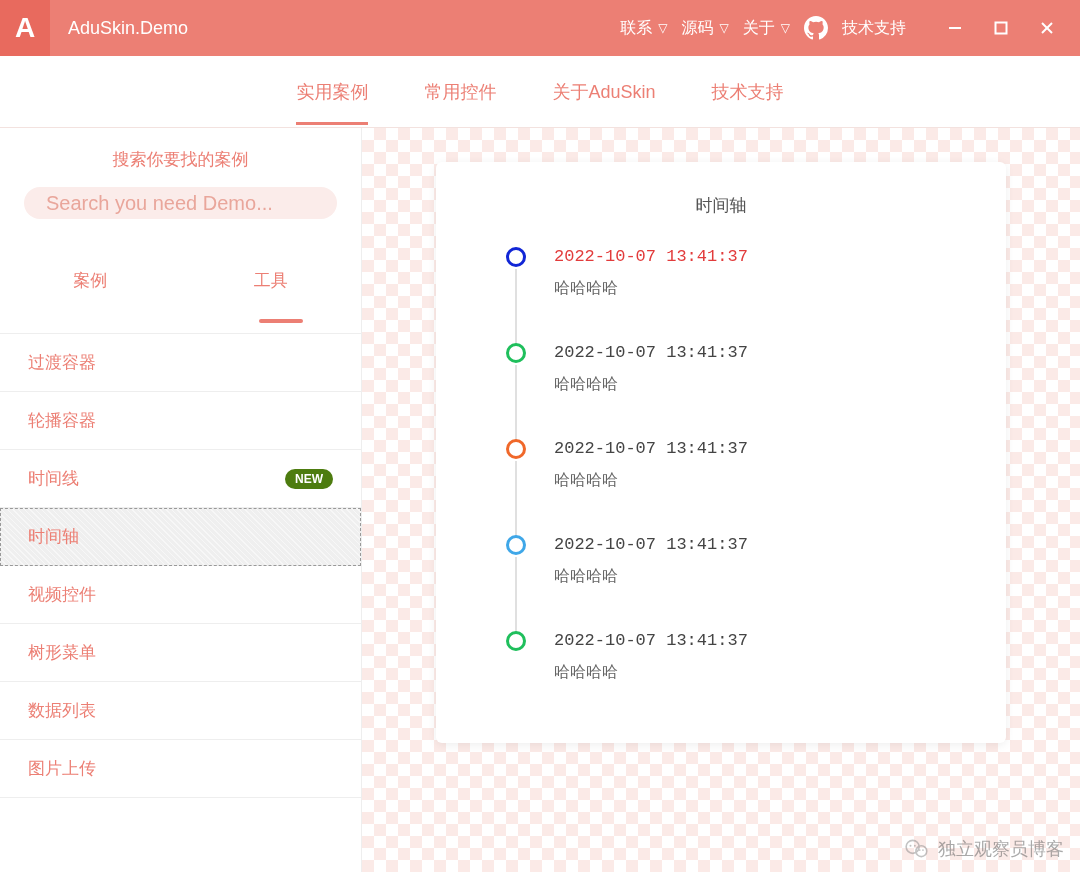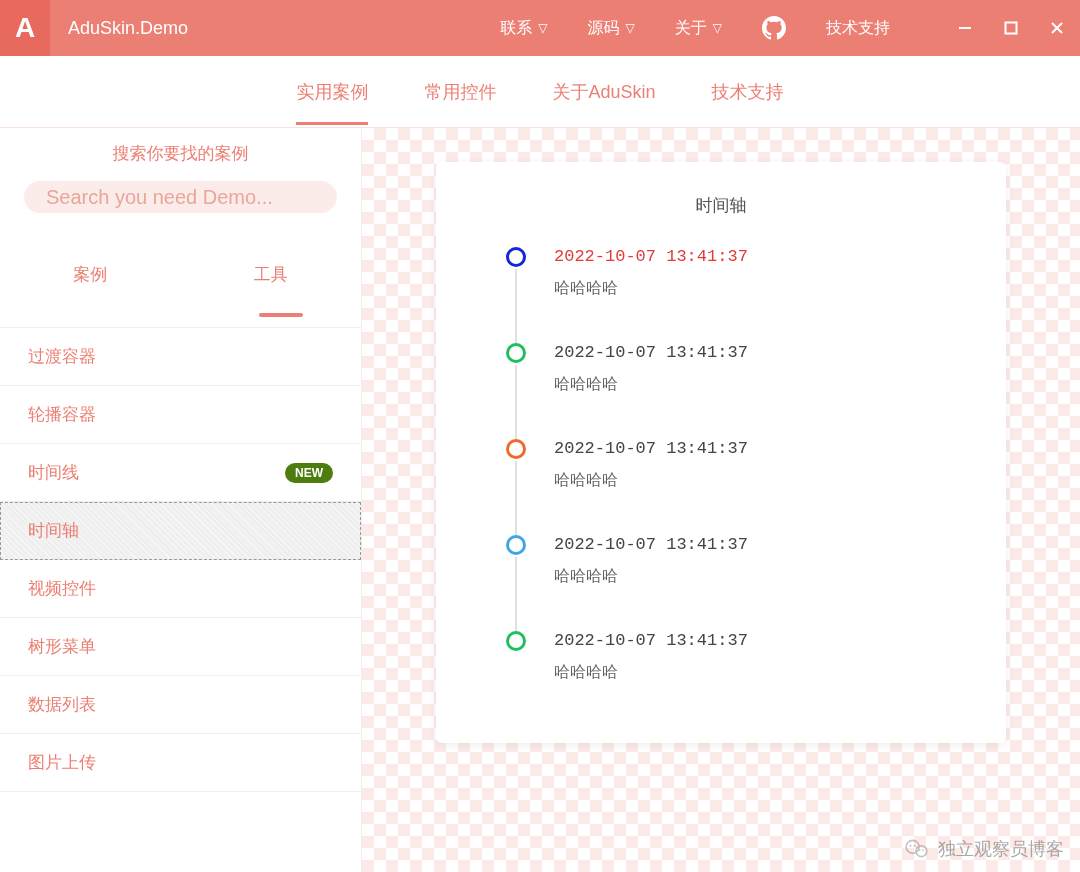--- a/index.html
+++ b/index.html
@@ -19,21 +19,21 @@
     padding: 0 0 0 0;
   }
   .logo {
     width: 50px; height: 56px;
     background: #E86A5E;
     display: flex; align-items: center; justify-content: center;
     font-size: 28px; font-weight: 700; color: #fff;
     font-family: Arial, sans-serif;
   }
   .title { margin-left: 18px; font-size: 18px; }
-  .titlebar-menu { margin-left: auto; display: flex; align-items: center; gap: 40px; padding-right: 0; }
+  .titlebar-menu { margin-left: auto; display: flex; align-items: center; gap: 14px; padding-right: 10px; }
   .menu-item { display: flex; align-items: center; gap: 6px; font-size: 16px; cursor: pointer; }
   .chev { font-size: 12px; }
   .github-icon svg { width: 24px; height: 24px; fill: #fff; display:block; }
   .win-controls { display: flex; align-items:center; gap:0; margin-left: 12px;}
   .win-btn { width: 46px; height: 56px; display:flex; align-items:center; justify-content:center; cursor:pointer;}
   .win-btn svg { stroke: #fff; fill:none; }
   
   .main-tabs {
     height: 72px;
     display: flex; align-items: center; justify-content: center;
@@ -41,21 +41,21 @@
     border-bottom: 1px solid #f3e2df;
   }
   .main-tab { font-size: 18px; color: #EC7F74; cursor:pointer; position:relative; padding:20px 0;}
   .main-tab.active::after {
     content:""; position:absolute; left:0; right:0; bottom:-1px; height:3px; background:#EC7F74;
   }
   
   .body { display:flex; height: calc(872px - 56px - 72px); }
   
   .sidebar { width: 362px; display:flex; flex-direction:column; border-right:1px solid #eee;}
-  .search-label { text-align:center; color:#EC7F74; font-size:17px; margin-top:14px;}
+  .search-label { text-align:center; color:#EC7F74; font-size:17px; margin-top:20px;}
   .search-wrap { padding: 16px 24px 8px; }
   .search-input {
     width:100%; height:32px; border:none; border-radius:24px;
     background:#FBECEA; color:#E9A69B; font-size:20px; padding:0 22px;
     outline:none;
   }
   .search-input::placeholder { color:#E9A69B; }
   .sub-tabs {
     display:flex; margin: 28px 0 0;
   }

